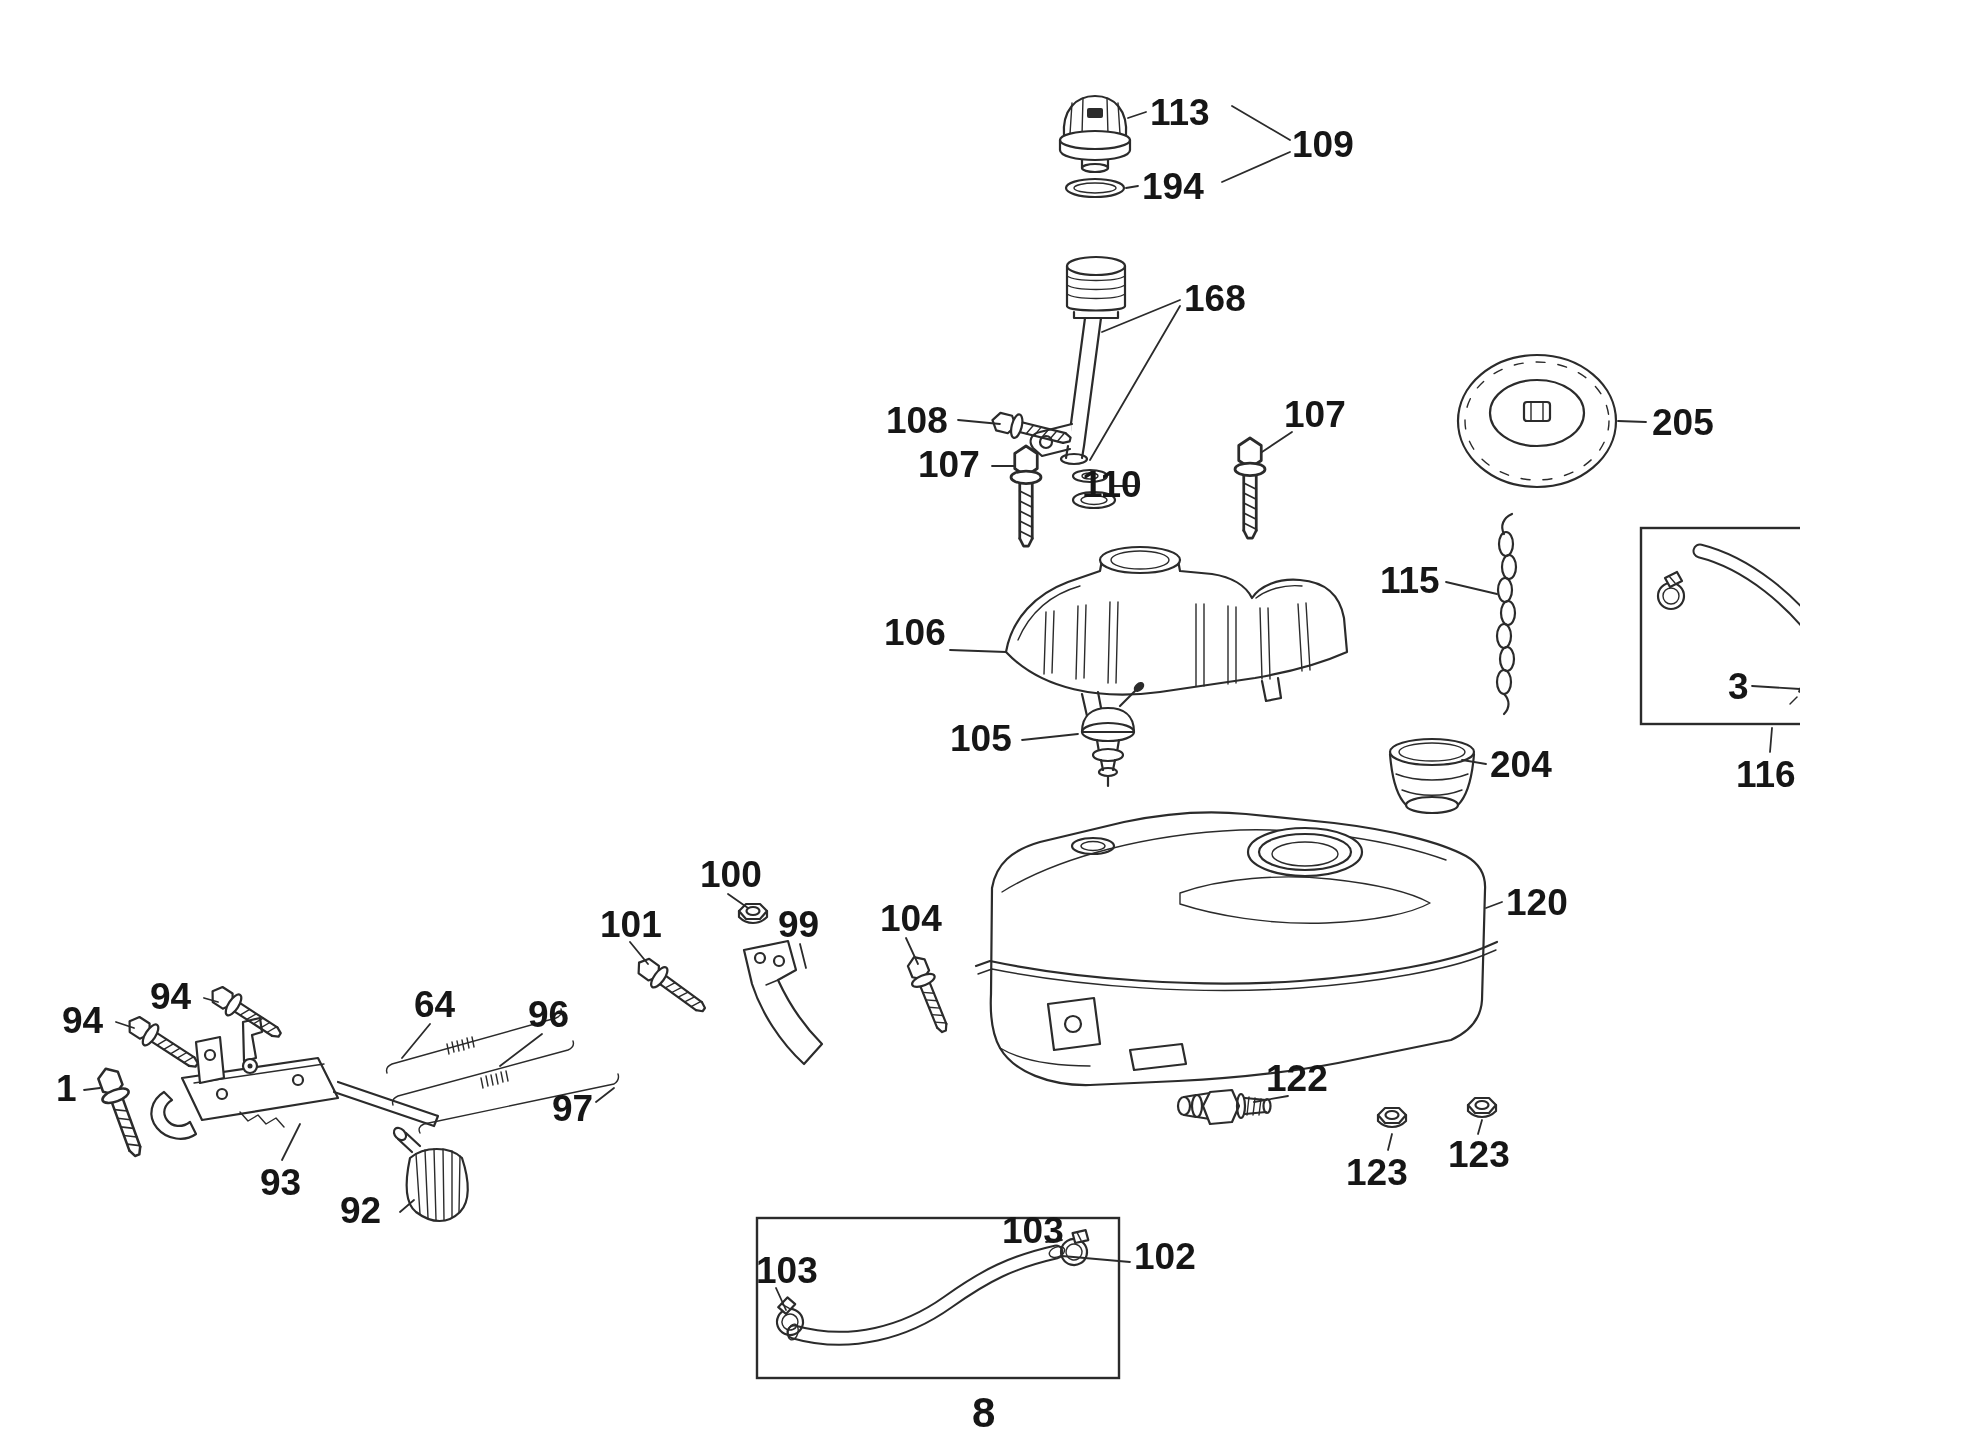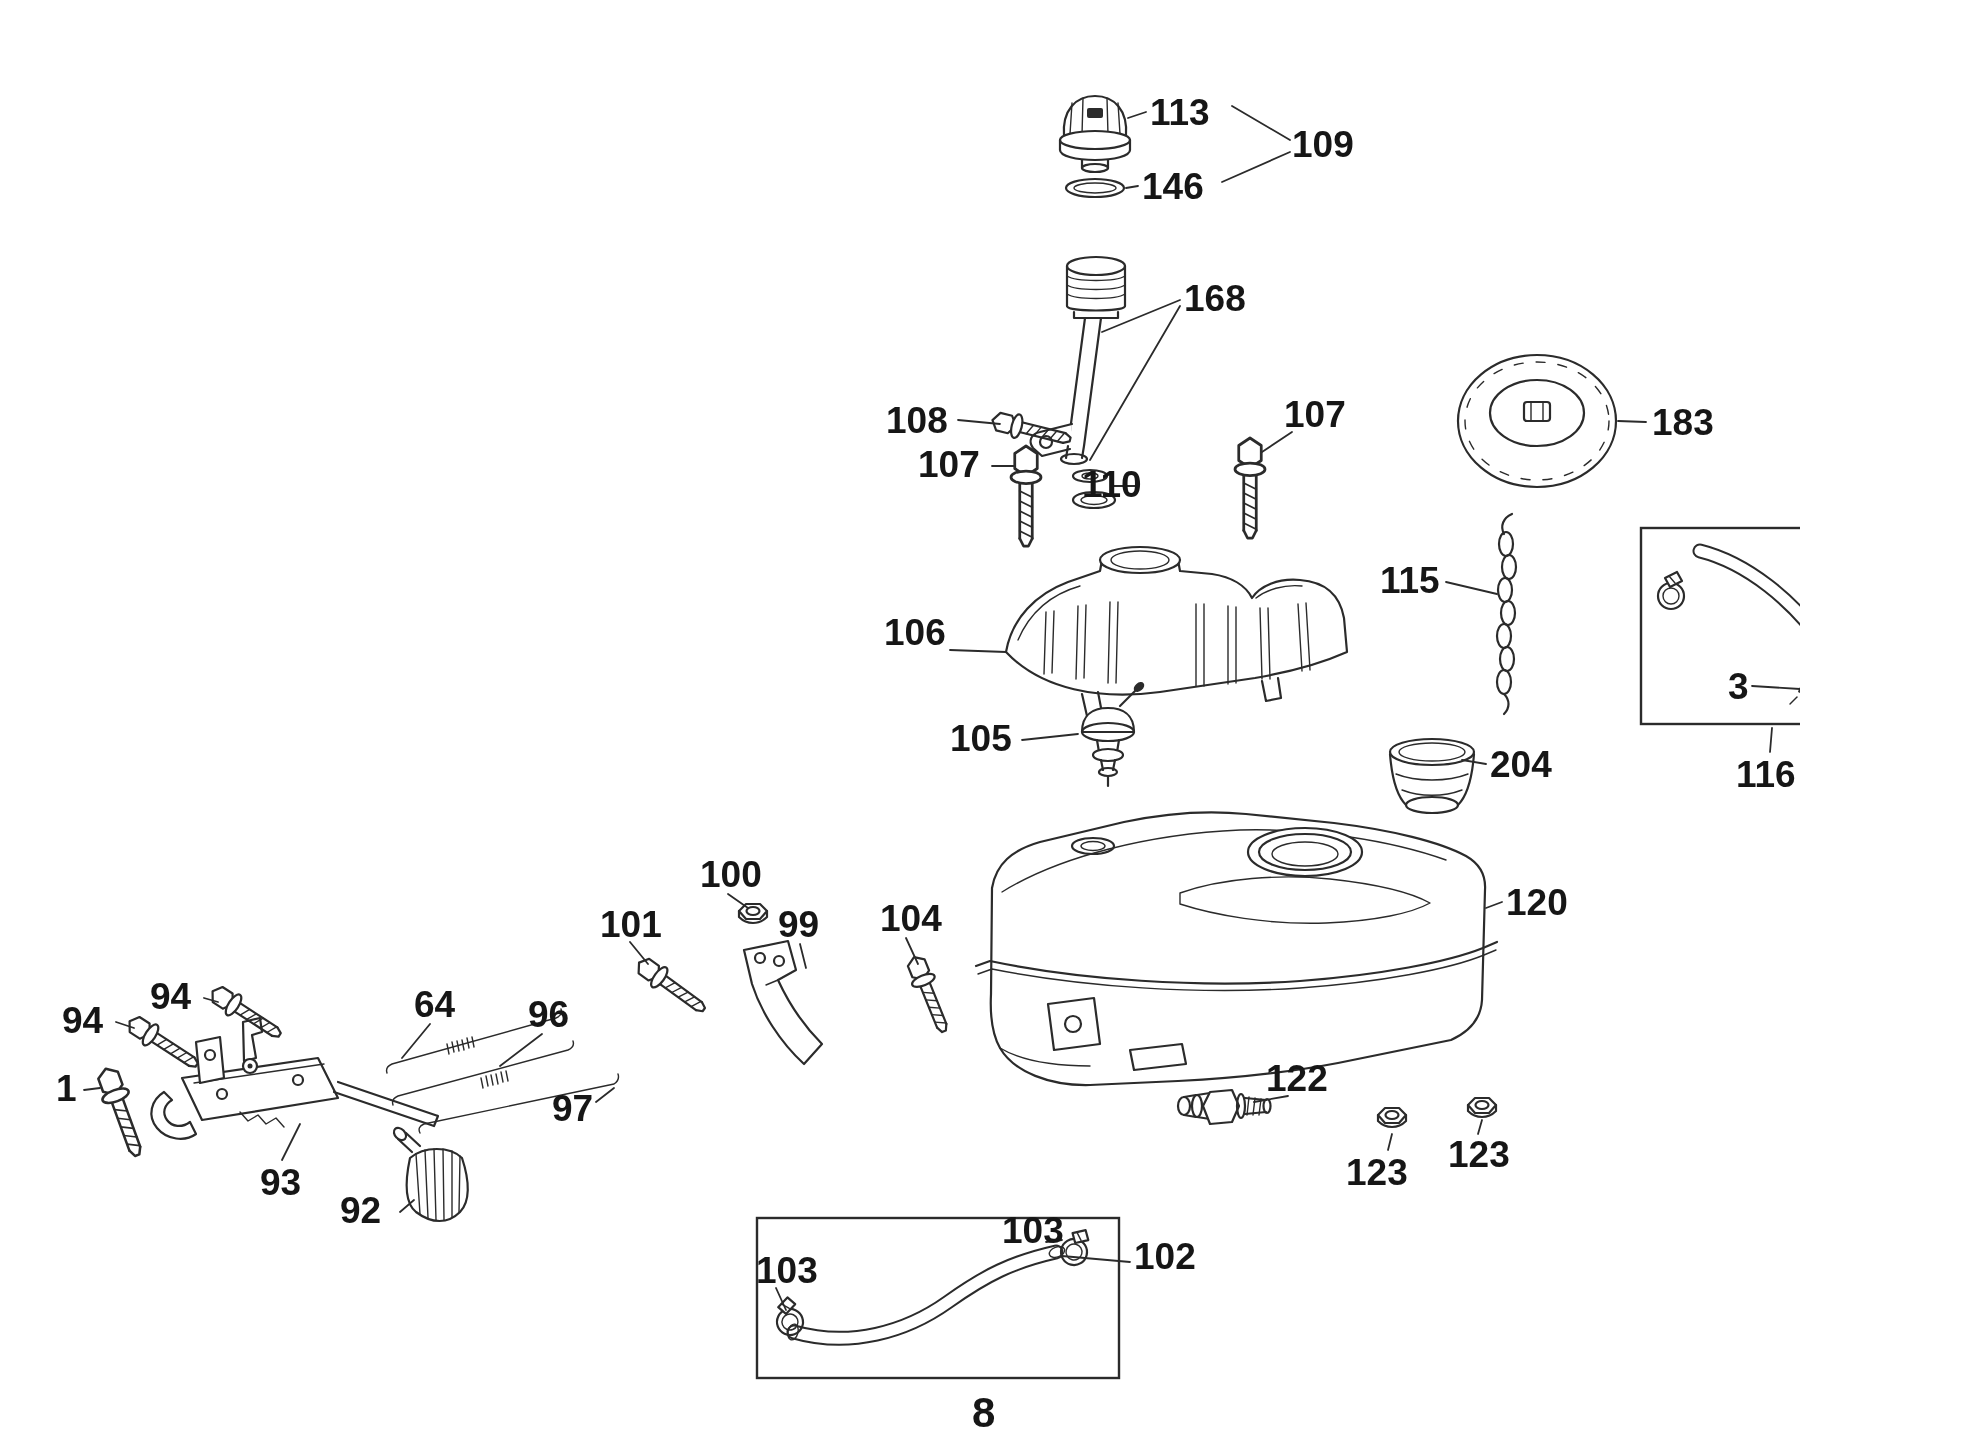--- a/index.html
+++ b/index.html
@@ -271,27 +271,27 @@
       </g>
     </g>
 
     <g>
       <path class="ld" d="M1146,112 L1128,118 M1232,106 L1290,140 M1222,182 L1290,152 M1138,186 L1126,188 M1180,300 L1102,332 M1180,306 L1090,460 M958,420 L1000,424 M992,466 L1014,466 M1292,432 L1262,452 M1138,486 L1114,486 M1646,422 L1618,421 M1446,582 L1497,594 M1752,686 L1800,689 M1770,752 L1772,728 M950,650 L1006,652 M1022,740 L1078,734 M1486,764 L1462,760 M1502,902 L1486,908 M728,894 L748,908 M630,942 L648,964 M800,944 L806,968 M906,938 L918,964 M204,998 L218,1002 M116,1022 L134,1028 M430,1024 L402,1058 M542,1034 L500,1066 M84,1090 L100,1088 M596,1102 L614,1088 M282,1160 L300,1124 M400,1212 L414,1200 M1288,1096 L1254,1102 M1388,1150 L1392,1134 M1478,1134 L1482,1120 M1046,1242 L1062,1240 M776,1288 L786,1310 M1130,1262 L1062,1256"></path>
     </g>
   </svg>
 
   <div class="callout" style="left:1150px;top:94px">113</div>
   <div class="callout" style="left:1292px;top:126px">109</div>
-  <div class="callout" style="left:1142px;top:168px">146</div>
+  <div class="callout" style="left:1142px;top:168px">194</div>
   <div class="callout" style="left:1184px;top:280px">168</div>
   <div class="callout" style="left:886px;top:402px">108</div>
   <div class="callout" style="left:918px;top:446px">107</div>
   <div class="callout" style="left:1284px;top:396px">107</div>
   <div class="callout" style="left:1082px;top:466px">110</div>
-  <div class="callout" style="left:1652px;top:404px">183</div>
+  <div class="callout" style="left:1652px;top:404px">205</div>
   <div class="callout" style="left:1380px;top:562px">115</div>
   <div class="callout" style="left:1728px;top:668px">3</div>
   <div class="callout" style="left:1736px;top:756px">116</div>
   <div class="callout" style="left:884px;top:614px">106</div>
   <div class="callout" style="left:950px;top:720px">105</div>
   <div class="callout" style="left:1490px;top:746px">204</div>
   <div class="callout" style="left:1506px;top:884px">120</div>
   <div class="callout" style="left:700px;top:856px">100</div>
   <div class="callout" style="left:600px;top:906px">101</div>
   <div class="callout" style="left:778px;top:906px">99</div>

